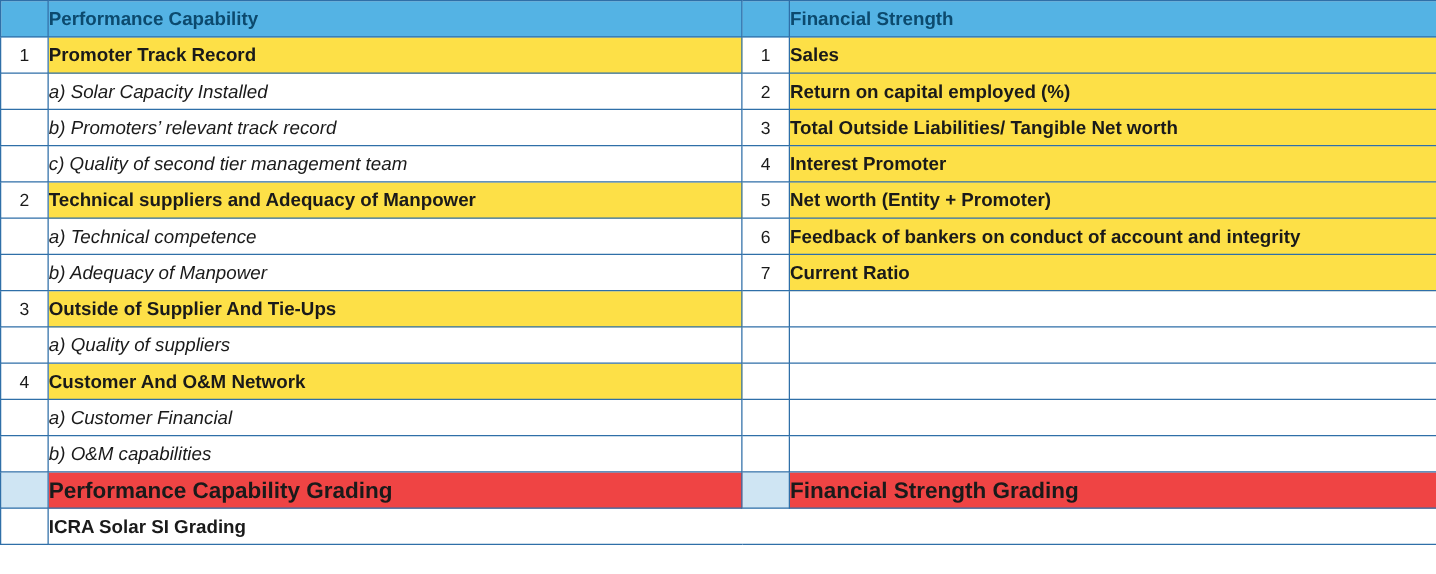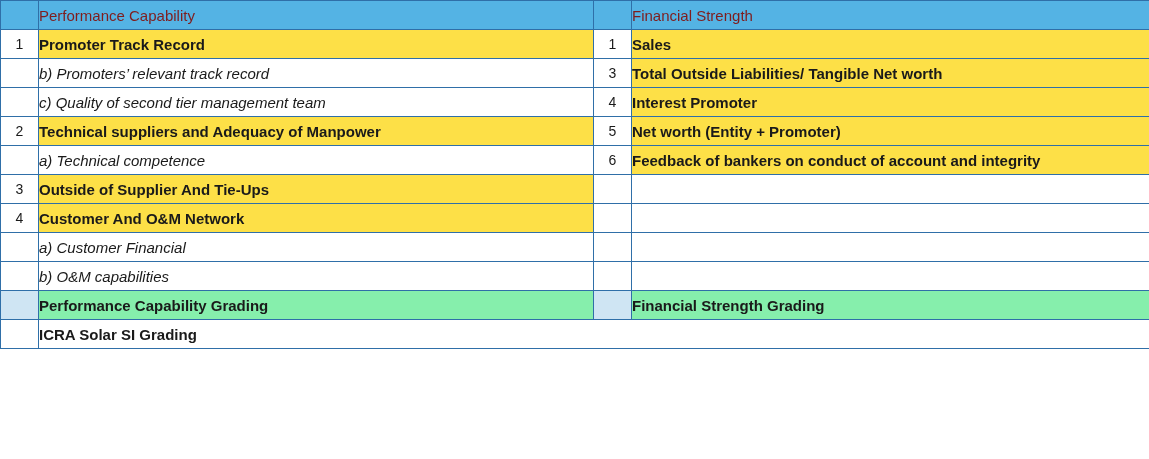--- a/index.html
+++ b/index.html
@@ -33,22 +33,22 @@
     box-sizing: border-box;
   }
   
   col.c-num   { width: 38px; }
   col.c-item  { width: 555px; }
   col.c-num2  { width: 38px; }
   col.c-item2 { width: 518px; }
 
   .hdr {
     background: #54b3e4;
-    color: #7f1d1d;
-    font-weight: normal;
+    color: #0c4a6e;
+    font-weight: bold;
     font-size: 15px;
     padding-left: 10px;
   }
   .hdr-blank {
     background: #54b3e4;
   }
   .numcell {
     text-align: center;
     font-size: 14px;
     color: #1a1a1a;
@@ -65,23 +65,23 @@
     white-space: nowrap;
   }
   .italic-item {
     font-style: italic;
     font-size: 15px;
     padding-left: 24px;
     background: #ffffff;
     white-space: nowrap;
   }
   .grading {
-    background: #86efac;
-    font-weight: bold;
-    font-size: 15px;
+    background: #ef4444;
+    font-weight: bold;
+    font-size: 18px;
     padding-left: 10px;
   }
   .grading-num {
     background: #cfe5f3;
   }
   .final {
     background: #ffffff;
     font-weight: bold;
     font-size: 15px;
     padding-left: 18px;
@@ -110,20 +110,26 @@
         <td class="hdr">Financial Strength</td>
       </tr>
 
       <tr>
         <td class="numcell">1</td>
         <td class="bold-item">Promoter Track Record</td>
         <td class="numcell">1</td>
         <td class="bold-item">Sales</td>
       </tr>
 
+      <tr>
+        <td class="numcell"></td>
+        <td class="italic-item">a) Solar Capacity Installed</td>
+        <td class="numcell">2</td>
+        <td class="bold-item">Return on capital employed (%)</td>
+      </tr>
 
       <tr>
         <td class="numcell"></td>
         <td class="italic-item">b) Promoters’ relevant track record</td>
         <td class="numcell">3</td>
         <td class="bold-item">Total Outside Liabilities/ Tangible Net worth</td>
       </tr>
 
       <tr>
         <td class="numcell"></td>
@@ -139,28 +145,40 @@
         <td class="bold-item">Net worth (Entity + Promoter)</td>
       </tr>
 
       <tr>
         <td class="numcell"></td>
         <td class="italic-item">a) Technical competence</td>
         <td class="numcell">6</td>
         <td class="bold-item">Feedback of bankers on conduct of account and integrity</td>
       </tr>
 
+      <tr>
+        <td class="numcell"></td>
+        <td class="italic-item">b) Adequacy of Manpower</td>
+        <td class="numcell">7</td>
+        <td class="bold-item">Current Ratio</td>
+      </tr>
 
       <tr>
         <td class="numcell">3</td>
         <td class="bold-item">Outside of Supplier And Tie-Ups</td>
         <td class="numcell"></td>
         <td class="empty-right"></td>
       </tr>
 
+      <tr>
+        <td class="numcell"></td>
+        <td class="italic-item">a) Quality of suppliers</td>
+        <td class="numcell"></td>
+        <td class="empty-right"></td>
+      </tr>
 
 
       <tr>
         <td class="numcell">4</td>
         <td class="bold-item">Customer And O&amp;M Network</td>
         <td class="numcell"></td>
         <td class="empty-right"></td>
       </tr>
 
       <tr>

